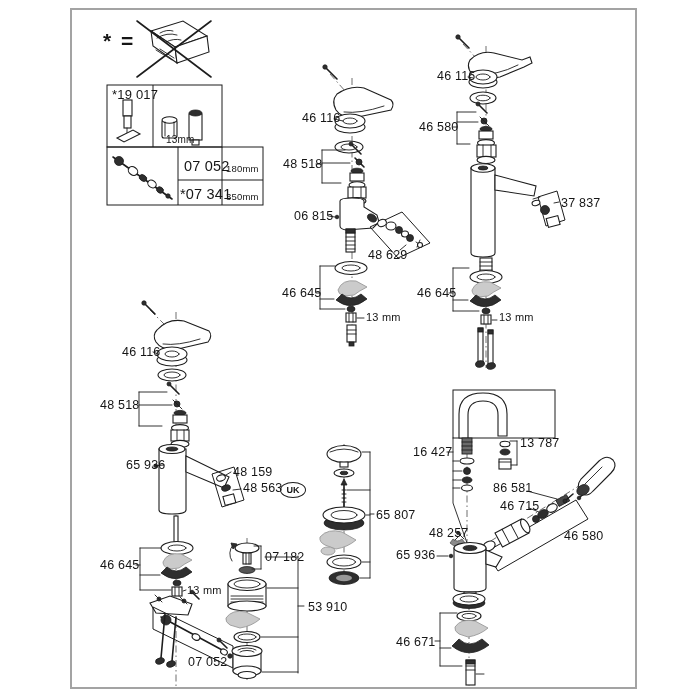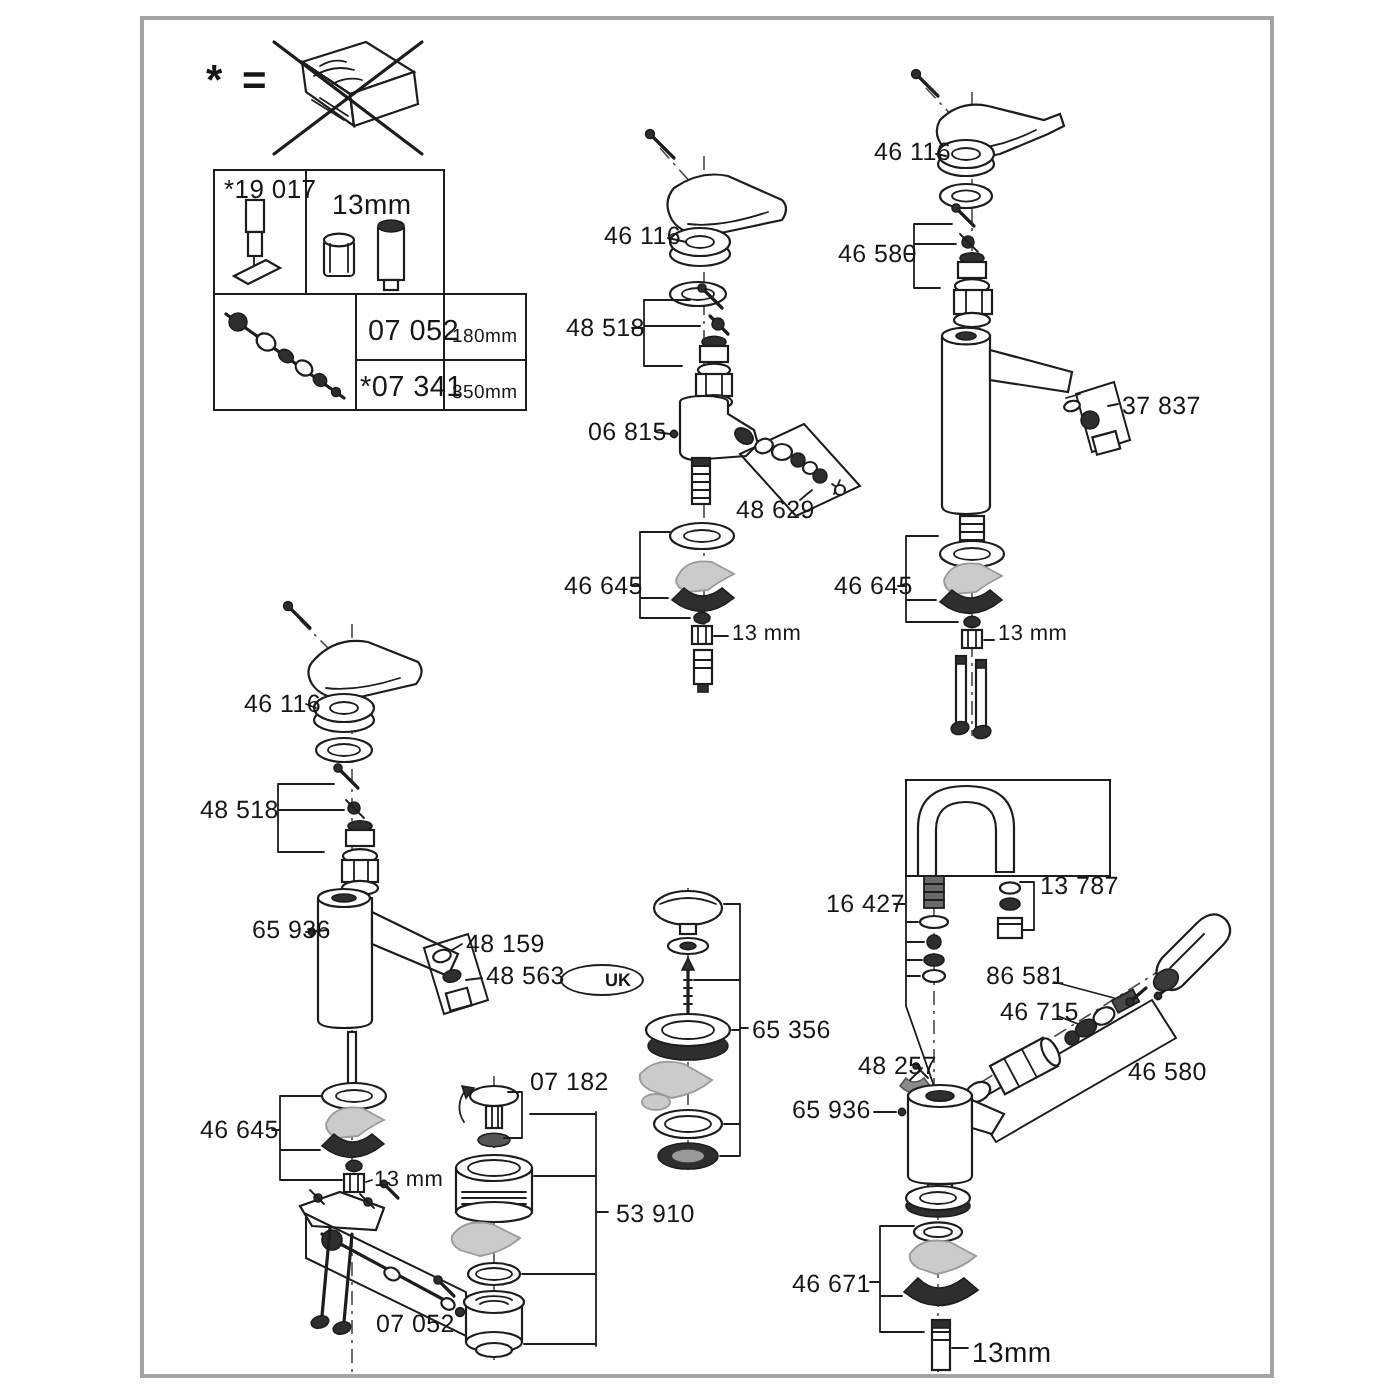--- a/index.html
+++ b/index.html
@@ -11,26 +11,26 @@
   .t   {stroke:#1d1d1d;stroke-width:0.9;fill:none;stroke-linecap:round;}
   .w   {fill:#fff;stroke:#1d1d1d;stroke-width:1.1;}
   .d   {fill:#2e2e2e;stroke:#1d1d1d;stroke-width:0.8;}
   .g   {fill:#cbcbcb;stroke:#9a9a9a;stroke-width:0.9;}
   .box {fill:none;stroke:#1d1d1d;stroke-width:1;}
   .dash{stroke:#4a4a4a;stroke-width:0.8;fill:none;stroke-dasharray:7 3 1.5 3;}
   .frame{fill:none;stroke:#a3a3a3;stroke-width:2;}
   
   .lbl{position:absolute;font-size:12.5px;line-height:1;color:#161616;
        white-space:nowrap;letter-spacing:0.2px;}
-  .s11{font-size:11px;} .s10{font-size:14px;} .s13{font-size:13px;}
+  .s11{font-size:11px;} .s10{font-size:10px;margin-top:40px;} .s13{font-size:13px;}
   .s14{font-size:14.5px;} .s9{font-size:9.5px;}
   .legend-sym{font-size:21px;font-weight:bold;letter-spacing:2px;}
   .uk{position:absolute;left:280px;top:482px;width:24px;height:14px;
       border:1.3px solid #1d1d1d;border-radius:50%;font-size:9px;font-weight:bold;
-      text-align:center;line-height:14px;color:#161616;padding-left:16px;}
+      text-align:center;line-height:14px;color:#161616;}
 </style>
 </head>
 <body>
 
 <div id="stage">
 
 <svg id="art" width="700" height="700" viewBox="0 0 700 700">
 
   <rect class="frame" x="71" y="9" width="565" height="679"></rect>
 
@@ -388,22 +388,22 @@
   <div class="lbl" style="left:122px;top:346px">46 116</div>
   <div class="lbl" style="left:100px;top:399px">48 518</div>
   <div class="lbl" style="left:126px;top:459px">65 936</div>
   <div class="lbl" style="left:233px;top:466px">48 159</div>
   <div class="lbl" style="left:243px;top:482px">48 563</div>
   <div class="uk">UK</div>
   <div class="lbl" style="left:100px;top:559px">46 645</div>
   <div class="lbl s11" style="left:187px;top:585px">13 mm</div>
   <div class="lbl" style="left:188px;top:656px">07 052</div>
 
-  <div class="lbl" style="left:376px;top:509px">65 356</div>
-  <div class="lbl" style="left:265px;top:535px">07 182</div>
+  <div class="lbl" style="left:376px;top:509px">65 807</div>
+  <div class="lbl" style="left:265px;top:551px">07 182</div>
   <div class="lbl" style="left:308px;top:601px">53 910</div>
 
   <div class="lbl" style="left:413px;top:446px">16 427</div>
   <div class="lbl" style="left:520px;top:437px">13 787</div>
   <div class="lbl" style="left:493px;top:482px">86 581</div>
   <div class="lbl" style="left:500px;top:500px">46 715</div>
   <div class="lbl" style="left:429px;top:527px">48 257</div>
   <div class="lbl" style="left:564px;top:530px">46 580</div>
   <div class="lbl" style="left:396px;top:549px">65 936</div>
   <div class="lbl" style="left:396px;top:636px">46 671</div>

